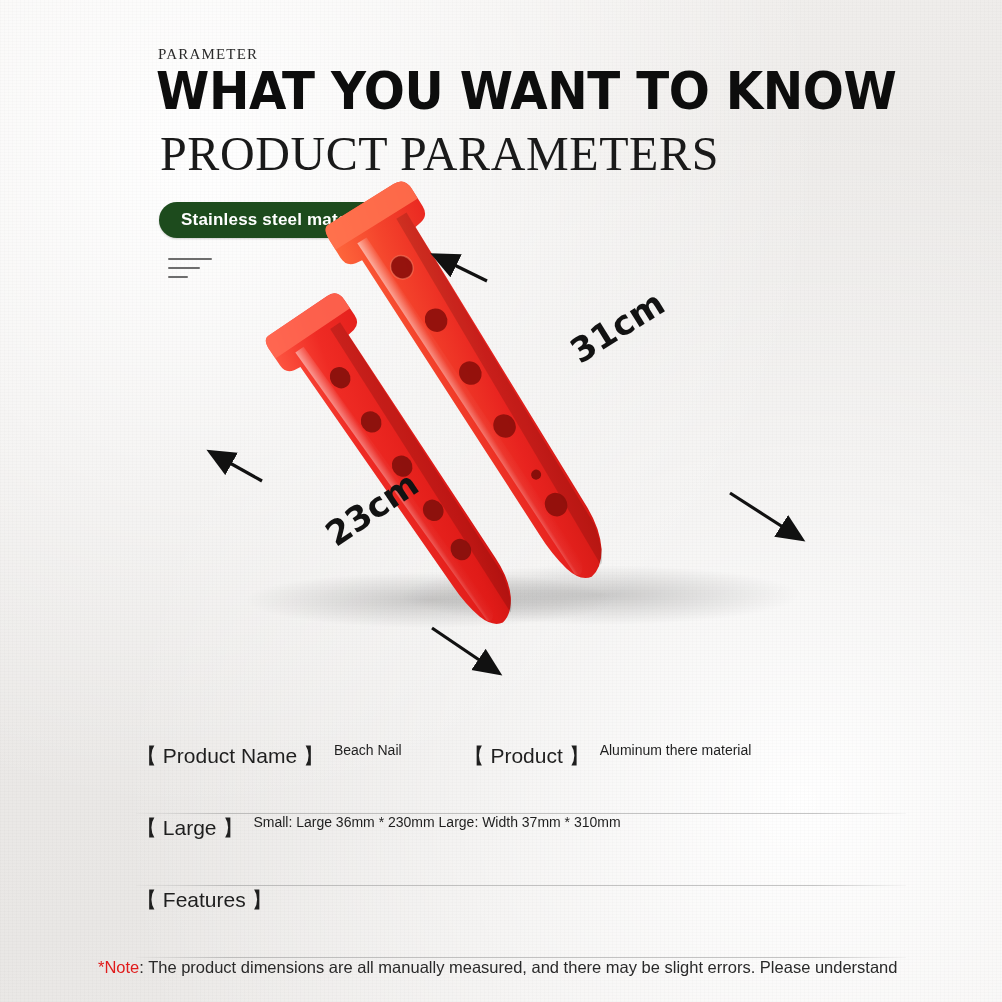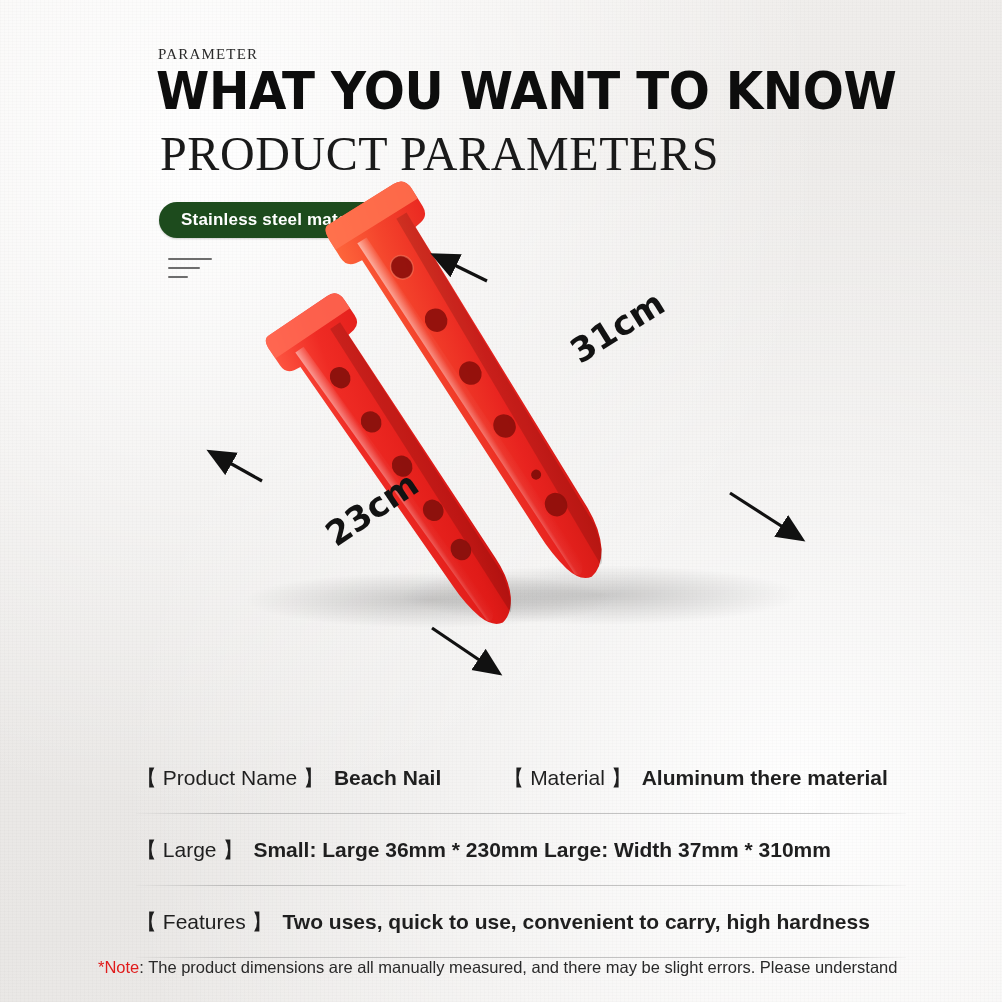--- a/index.html
+++ b/index.html
@@ -140,43 +140,41 @@
   .spec-list {
     position: absolute;
     left: 136px;
     top: 742px;
     width: 770px;
   }
   .spec-row {
     position: relative;
     height: 72px;
     display: flex;
-    align-items: center;
     font-size: 21px;
     color: #1f1f1f;
     white-space: nowrap;
   }
   .spec-row::after {
     content: "";
     position: absolute;
     left: 0;
     right: 0;
     bottom: 0;
     height: 1px;
     background: linear-gradient(90deg, rgba(150,150,150,0.05) 0%, rgba(150,150,150,0.55) 12%, rgba(150,150,150,0.55) 88%, rgba(150,150,150,0.05) 100%);
   }
   .spec-key {
     font-size: 21px;
     color: #1f1f1f;
     margin-right: 10px;
   }
   .spec-val {
-    font-size: 21px;
+    font-size: 14px;
     color: #1f1f1f;
-    font-weight: bold;
   }
   .spec-gap { width: 62px; }
 
   .note {
     position: absolute;
     left: 98px;
     top: 958px;
     font-size: 16.5px;
     color: #2a2a2a;
     white-space: nowrap;
@@ -315,29 +313,28 @@
   </svg>
 
   <div class="dim-label dim-31">31cm</div>
   <div class="dim-label dim-23">23cm</div>
 
   <div class="spec-list">
     <div class="spec-row">
       <span class="spec-key">【 Product Name 】</span>
       <span class="spec-val">Beach Nail</span>
       <span class="spec-gap"></span>
-      <span class="spec-key">【 Material 】</span>
+      <span class="spec-key">【 Product 】</span>
       <span class="spec-val">Aluminum there material</span>
     </div>
     <div class="spec-row">
       <span class="spec-key">【 Large 】</span>
       <span class="spec-val">Small: Large 36mm * 230mm Large: Width 37mm * 310mm</span>
     </div>
     <div class="spec-row">
       <span class="spec-key">【 Features 】</span>
-      <span class="spec-val">Two uses, quick to use, convenient to carry, high hardness</span>
     </div>
   </div>
 
   <div class="note">
     <span class="mark">*Note</span><span>: The product dimensions are all manually measured, and there may be slight errors. Please understand</span>
   </div>
 </div>
 
 </body></html>

